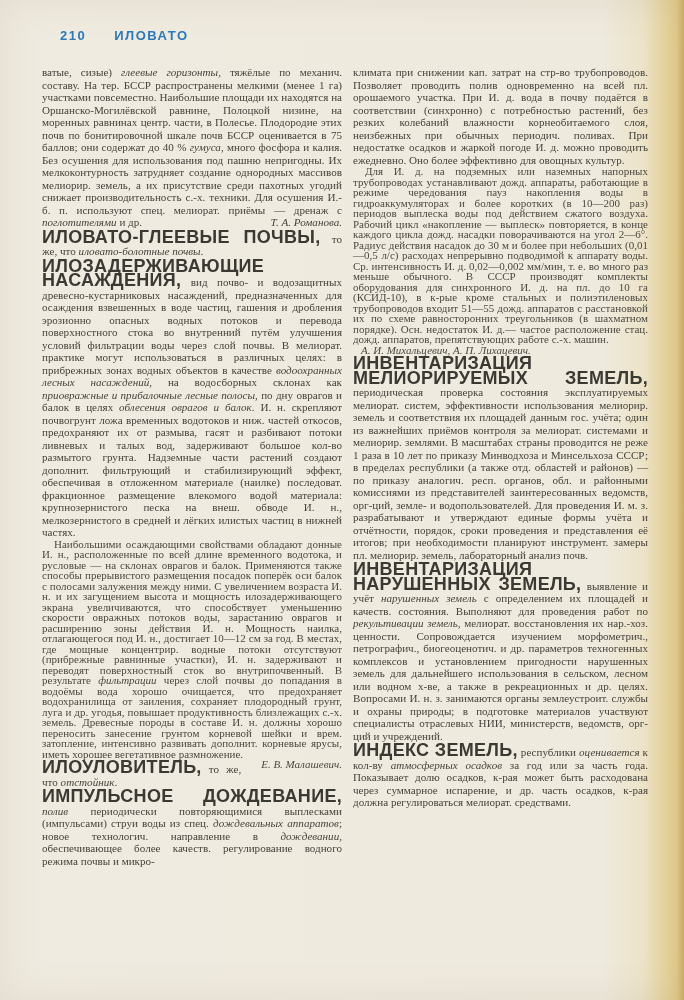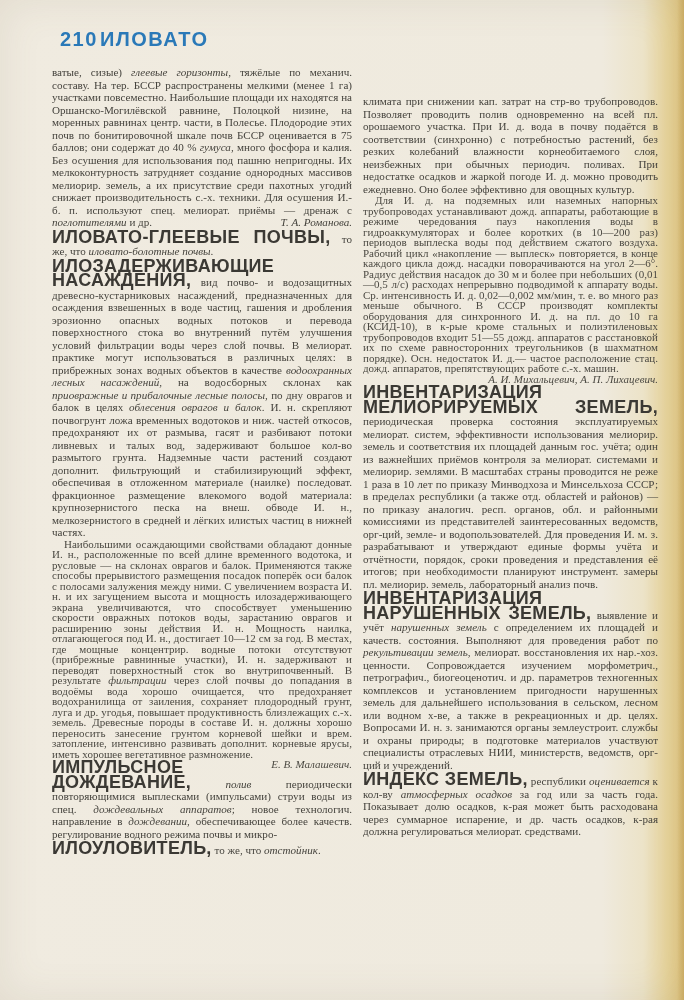--- a/index.html
+++ b/index.html
@@ -13,63 +13,63 @@
     background:linear-gradient(90deg,#f0ebe0 0%,#efeade 88%,#ece3c8 94%,#e6d39b 97.5%,#dfc47f 100%);
     box-shadow:inset 0 0 40px rgba(120,105,70,.12);
   }
   .page-edge {
     position:absolute; top:0; right:0; width:7px; height:1000px;
     background:linear-gradient(90deg, rgba(214,180,105,.0), rgba(190,155,80,.55));
   }
   .running-head {
     position:absolute; left:60px; top:28px;
     font-family:"Liberation Sans", sans-serif;
-    font-weight:bold; font-size:20px; letter-spacing:1.5px;
+    font-weight:bold; font-size:13px; letter-spacing:1.5px;
     color:#2a79b8;
-    display:flex; gap:2px; align-items:baseline;
+    display:flex; gap:28px; align-items:baseline;
   }
   .columns {
-    position:absolute; left:52px; top:66px; width:606px;
+    position:absolute; left:42px; top:66px; width:606px;
     display:flex; gap:11px;
   }
   .col { width:300px; color:#45433d; }
-  .col-right { width:295px;margin-top:29px; }
+  .col-right { width:295px; }
   p.blk {
     margin:0; padding:0;
     font-size:11.1px; line-height:12.5px;
     text-align:justify;
     text-justify:inter-word;
   }
   p.blk.entry { margin-top:2px; }
   p.blk.petit { font-size:11px; line-height:10.5px; text-indent:12px; color:#4b4942; }
   .headword {
     font-family:"Liberation Sans", sans-serif;
     font-weight:bold; font-size:18px; letter-spacing:.3px;
     color:#3b3934;
   }
   i { font-style:italic; }
   .sig { float:right; font-style:italic; padding-left:8px; }
-  .sig.own-line { float:none; display:block; text-align:right; text-indent:0; }
+  .sig.own-line { float:none; display:block; text-align:left; text-indent:0; }
 </style>
 </head>
 <body>
 
 <div class="page">
   <div class="running-head">
     <span>210</span>
     <span>ИЛОВАТО</span>
   </div>
   <div class="columns">
     <div class="col col-left" id="col-left">
         <p class="blk para"><span>ватые, сизые) </span><i>глеевые горизонты</i><span>, тяжёлые по механич. составу. На тер. БССР распространены мелкими (менее 1 га) участками повсеместно. Наибольшие площади их находятся на Оршанско-Могилёвской равнине, Полоцкой низине, на моренных равнинах центр. части, в Полесье. Плодородие этих почв по бонитировочной шкале почв БССР оценивается в 75 баллов; они содержат до 40 % </span><i>гумуса</i><span>, много фосфора и калия. Без осушения для использования под пашню непригодны. Их мелкоконтурность затрудняет создание однородных массивов мелиорир. земель, а их присутствие среди пахотных угодий снижает производительность с.-х. техники. Для осушения И.-б. п. используют спец. мелиорат. приёмы — дренаж с </span><i>поглотителями</i><span> и др.</span><span class="sig">Т. А. Романова.</span></p>
         <p class="blk entry"><b class="headword">ИЛОВАТО-ГЛЕЕВЫЕ ПОЧВЫ,</b><span> то же, что </span><i>иловато-болотные почвы</i><span>.</span></p>
         <p class="blk entry"><b class="headword">ИЛОЗАДЕРЖИВАЮЩИЕ НАСАЖДЕНИЯ,</b><span> вид почво- и водозащитных древесно-кустарниковых насаждений, предназначенных для осаждения взвешенных в воде частиц, гашения и дробления эрозионно опасных водных потоков и перевода поверхностного стока во внутренний путём улучшения условий фильтрации воды через слой почвы. В мелиорат. практике могут использоваться в различных целях: в прибрежных зонах водных объектов в качестве </span><i>водоохранных лесных насаждений</i><span>, на водосборных склонах как </span><i>приовражные и прибалочные лесные полосы</i><span>, по дну оврагов и балок в целях </span><i>облесения оврагов и балок</i><span>. И. н. скрепляют почвогрунт ложа временных водотоков и ниж. частей откосов, предохраняют их от размыва, гасят и разбивают потоки ливневых и талых вод, задерживают большое кол-во размытого грунта. Надземные части растений создают дополнит. фильтрующий и стабилизирующий эффект, обеспечивая в отложенном материале (наилке) последоват. фракционное размещение влекомого водой материала: крупнозернистого песка на внеш. обводе И. н., мелкозернистого в средней и лёгких илистых частиц в нижней частях.</span></p>
         <p class="blk petit"><span>Наибольшими осаждающими свойствами обладают донные И. н., расположенные по всей длине временного водотока, и русловые — на склонах оврагов и балок. Применяются также способы прерывистого размещения посадок поперёк оси балок с полосами залужения между ними. С увеличением возраста И. н. и их загущением высота и мощность илозадерживающего экрана увеличиваются, что способствует уменьшению скорости овражных потоков воды, зарастанию оврагов и расширению зоны действия И. н. Мощность наилка, отлагающегося под И. н., достигает 10—12 см за год. В местах, где мощные концентрир. водные потоки отсутствуют (прибрежные равнинные участки), И. н. задерживают и переводят поверхностный сток во внутрипочвенный. В результате </span><i>фильтрации</i><span> через слой почвы до попадания в водоёмы вода хорошо очищается, что предохраняет водохранилища от заиления, сохраняет плодородный грунт, луга и др. угодья, повышает продуктивность близлежащих с.-х. земель. Древесные породы в составе И. н. должны хорошо переносить занесение грунтом корневой шейки и врем. затопление, интенсивно развивать дополнит. корневые ярусы, иметь хорошее вегетативное размножение.</span><span class="sig">Е. В. Малашевич.</span></p>
+        <p class="blk entry"><b class="headword">ИЛОУЛОВИТЕЛЬ,</b><span> то же, что </span><i>отстойник</i><span>.</span></p>
         <p class="blk entry"><b class="headword">ИМПУЛЬСНОЕ ДОЖДЕВАНИЕ,</b><span> </span><i>полив</i><span> периодически повторяющимися выплесками (импульсами) струи воды из спец. </span><i>дождевальных аппаратов</i><span>; новое технологич. направление в </span><i>дождевании</i><span>, обеспечивающее более качеств. регулирование водного режима почвы и микро-</span></p>
-        <p class="blk entry"><b class="headword">ИЛОУЛОВИТЕЛЬ,</b><span> то же, что </span><i>отстойник</i><span>.</span></p>
       </div>
     <div class="col col-right" id="col-right">
         <p class="blk para"><span>климата при снижении кап. затрат на стр-во трубопроводов. Позволяет проводить полив одновременно на всей пл. орошаемого участка. При И. д. вода в почву подаётся в соответствии (синхронно) с потребностью растений, без резких колебаний влажности корнеобитаемого слоя, неизбежных при обычных периодич. поливах. При недостатке осадков и жаркой погоде И. д. можно проводить ежедневно. Оно более эффективно для овощных культур.</span></p>
         <p class="blk petit"><span>Для И. д. на подземных или наземных напорных трубопроводах устанавливают дожд. аппараты, работающие в режиме чередования пауз накопления воды в гидроаккумуляторах и более коротких (в 10—200 раз) периодов выплеска воды под действием сжатого воздуха. Рабочий цикл «накопление — выплеск» повторяется, в конце каждого цикла дожд. насадки поворачиваются на угол 2—6°. Радиус действия насадок до 30 м и более при небольших (0,01—0,5 л/с) расходах непрерывно подводимой к аппарату воды. Ср. интенсивность И. д. 0,02—0,002 мм/мин, т. е. во много раз меньше обычного. В СССР производят комплекты оборудования для синхронного И. д. на пл. до 10 га (КСИД-10), в к-рые кроме стальных и полиэтиленовых трубопроводов входит 51—55 дожд. аппаратов с расстановкой их по схеме равносторонних треугольников (в шахматном порядке). Осн. недостаток И. д.— частое расположение стац. дожд. аппаратов, препятствующих работе с.-х. машин.</span><span class="sig own-line">А. И. Михальцевич, А. П. Лихацевич.</span></p>
         <p class="blk entry"><b class="headword">ИНВЕНТАРИЗАЦИЯ МЕЛИОРИРУЕМЫХ ЗЕМЕЛЬ,</b><span> периодическая проверка состояния эксплуатируемых мелиорат. систем, эффективности использования мелиорир. земель и соответствия их площадей данным гос. учёта; один из важнейших приёмов контроля за мелиорат. системами и мелиорир. землями. В масштабах страны проводится не реже 1 раза в 10 лет по приказу Минводхоза и Минсельхоза СССР; в пределах республики (а также отд. областей и районов) — по приказу аналогич. респ. органов, обл. и районными комиссиями из представителей заинтересованных ведомств, орг-ций, земле- и водопользователей. Для проведения И. м. з. разрабатывают и утверждают единые формы учёта и отчётности, порядок, сроки проведения и представления её итогов; при необходимости планируют инструмент. замеры пл. мелиорир. земель, лабораторный анализ почв.</span></p>
         <p class="blk entry"><b class="headword">ИНВЕНТАРИЗАЦИЯ НАРУШЕННЫХ ЗЕМЕЛЬ,</b><span> выявление и учёт </span><i>нарушенных земель</i><span> с определением их площадей и качеств. состояния. Выполняют для проведения работ по </span><i>рекультивации земель</i><span>, мелиорат. восстановления их нар.-хоз. ценности. Сопровождается изучением морфометрич., петрографич., биогеоценотич. и др. параметров техногенных комплексов и установлением пригодности нарушенных земель для дальнейшего использования в сельском, лесном или водном х-ве, а также в рекреационных и др. целях. Вопросами И. н. з. занимаются органы землеустроит. службы и охраны природы; в подготовке материалов участвуют специалисты отраслевых НИИ, министерств, ведомств, орг-ций и учреждений.</span></p>
         <p class="blk entry"><b class="headword">ИНДЕКС ЗЕМЕЛЬ,</b><span> республики </span><i>оценивается</i><span> к кол-ву </span><i>атмосферных осадков</i><span> за год или за часть года. Показывает долю осадков, к-рая может быть расходована через суммарное испарение, и др. часть осадков, к-рая должна регулироваться мелиорат. средствами.</span></p>
       </div>
   </div>
   <div class="page-edge"></div>

